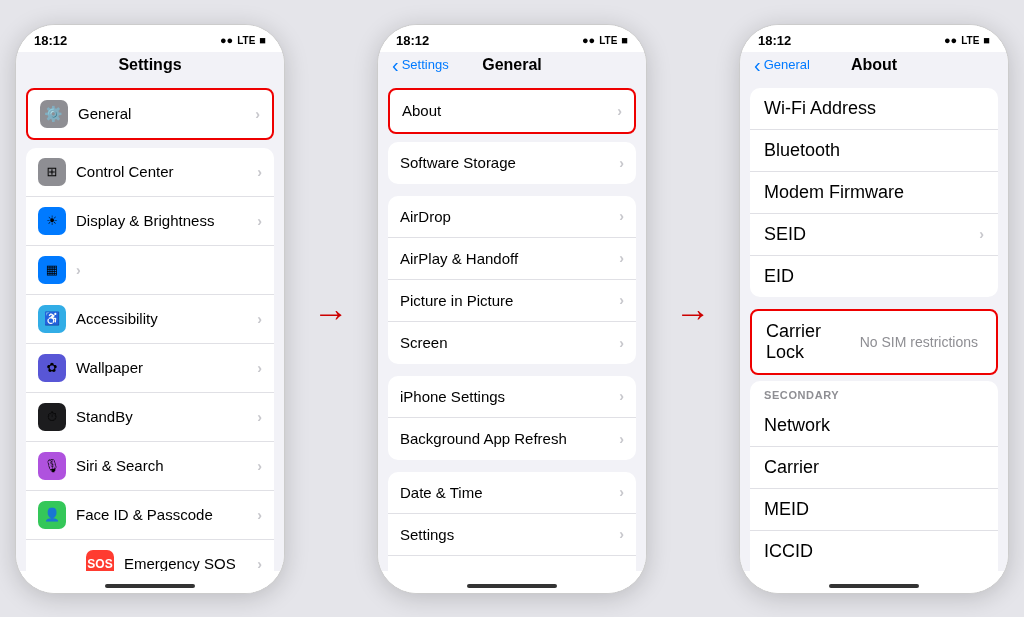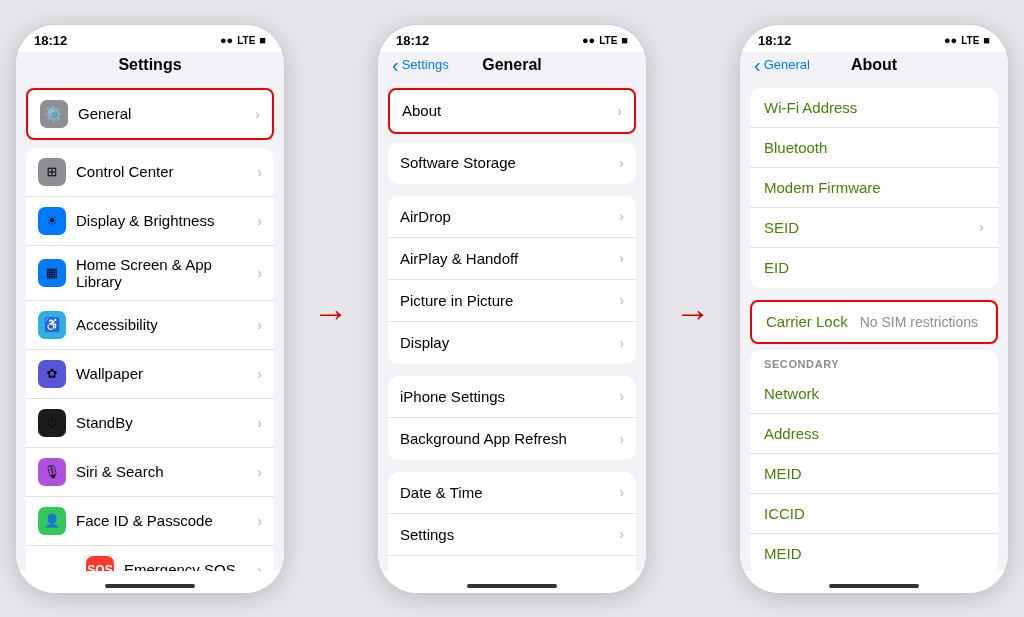--- a/index.html
+++ b/index.html
@@ -159,21 +159,21 @@
     .icon-indigo { background: #5856d6; }
     
     .about-row {
       display: flex;
       align-items: center;
       padding: 10px 14px;
       border-bottom: 0.5px solid #e0e0e5;
       min-height: 40px;
     }
     .about-row:last-child { border-bottom: none; }
-    .about-label { flex: 1; font-size: 15px; color: #4d7c0f; }
+    .about-label { flex: 1; font-size: 18px; color: #000000; }
     .about-value { font-size: 14px; color: #8e8e93; margin-right: 4px; }
     .carrier-lock-row {
       border: 2px solid #e00;
       border-radius: 8px;
       margin: 6px 10px;
       background: #fff;
       overflow: hidden;
     }
     .secondary-label {
       font-size: 11px;
@@ -219,21 +219,20 @@
           <span class="row-label">Control Center</span>
           <span class="chevron">›</span>
         </div>
         <div class="settings-row">
           <div class="row-icon icon-blue" style="font-size:13px;">☀</div>
           <span class="row-label">Display &amp; Brightness</span>
           <span class="chevron">›</span>
         </div>
         <div class="settings-row">
           <div class="row-icon icon-blue" style="font-size:13px;">▦</div>
-          <span class="row-label">Home Screen &amp; App Library</span>
           <span class="chevron">›</span>
         </div>
         <div class="settings-row">
           <div class="row-icon icon-lightblue" style="font-size:13px;">♿</div>
           <span class="row-label">Accessibility</span>
           <span class="chevron">›</span>
         </div>
         <div class="settings-row">
           <div class="row-icon icon-indigo" style="font-size:13px;">✿</div>
           <span class="row-label">Wallpaper</span>
@@ -310,21 +309,21 @@
         </div>
         <div class="settings-row">
           <span class="row-label">AirPlay &amp; Handoff</span>
           <span class="chevron">›</span>
         </div>
         <div class="settings-row">
           <span class="row-label">Picture in Picture</span>
           <span class="chevron">›</span>
         </div>
         <div class="settings-row">
-          <span class="row-label">Display</span>
+          <span class="row-label">Screen</span>
           <span class="chevron">›</span>
         </div>
       </div>
 
       <div class="settings-group">
         <div class="settings-row">
           <span class="row-label">iPhone Settings</span>
           <span class="chevron">›</span>
         </div>
         <div class="settings-row">
@@ -401,21 +400,21 @@
           </div>
         </div>
       </div>
 
       <div class="settings-group">
         <div class="secondary-label">SECONDARY</div>
         <div class="about-row">
           <span class="about-label">Network</span>
         </div>
         <div class="about-row">
-          <span class="about-label">Address</span>
+          <span class="about-label">Carrier</span>
         </div>
         <div class="about-row">
           <span class="about-label">MEID</span>
         </div>
         <div class="about-row">
           <span class="about-label">ICCID</span>
         </div>
         <div class="about-row">
           <span class="about-label">MEID</span>
         </div>

